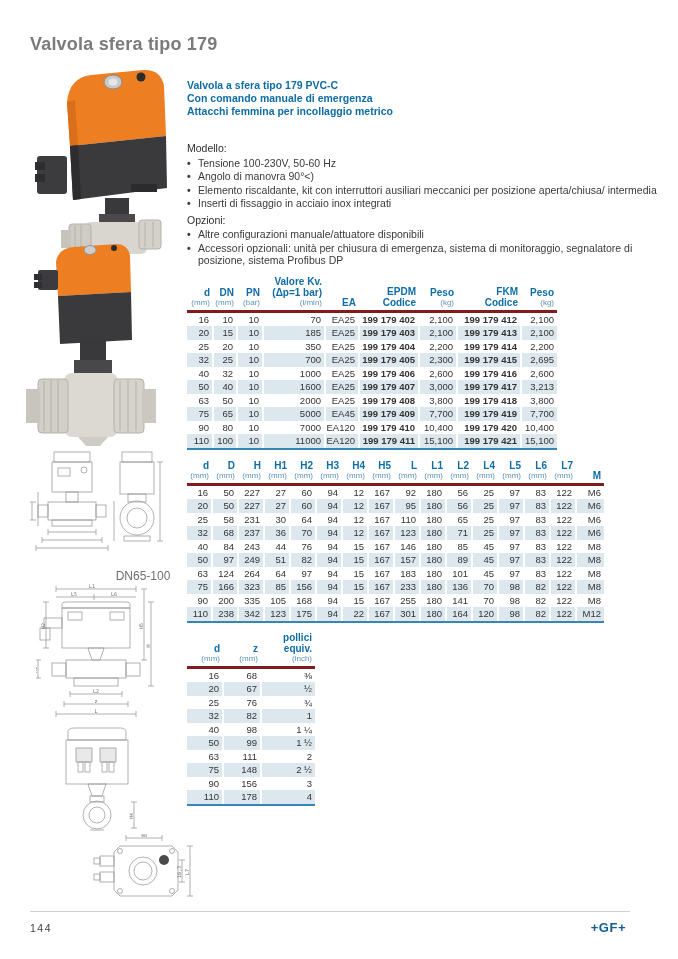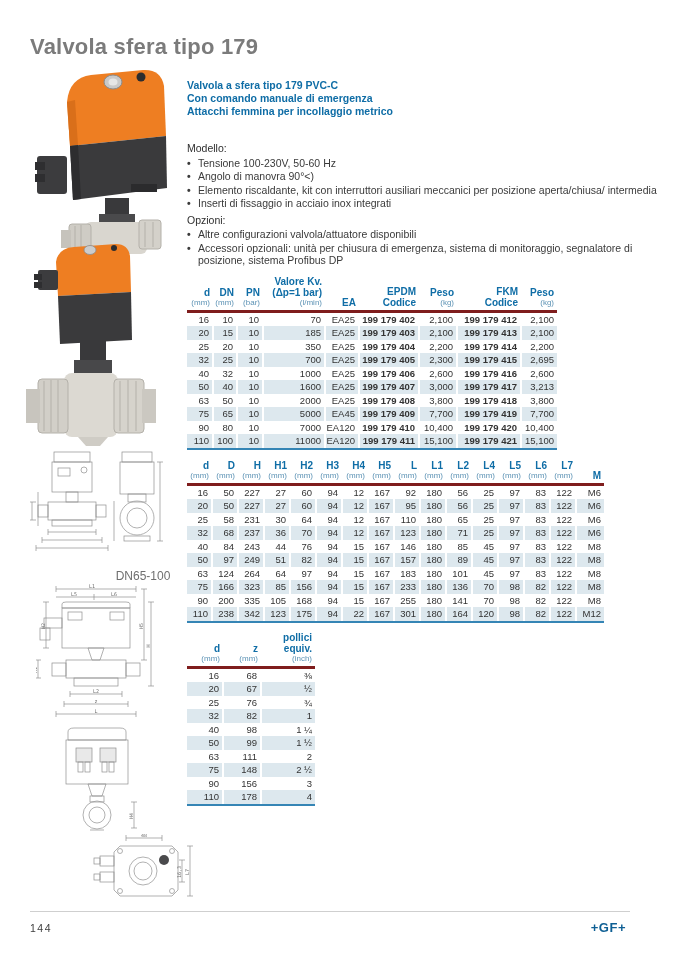--- a/index.html
+++ b/index.html
@@ -1,20 +1,20 @@
 <!DOCTYPE html>
 <html><head>
 <meta charset="utf-8">
 <style>
   * { margin:0; padding:0; box-sizing:border-box; }
   html,body { background:#ffffff; }
   body { font-family:"Liberation Sans", sans-serif; color:#3a3a3a; }
   .page { position:relative; width:678px; height:959px; background:#fff; overflow:hidden; }
 
-  .page-title { position:absolute; left:30px; top:34px; font-size:22px; font-weight:bold; color:#7b7b7b; letter-spacing:0.2px; }
+  .page-title { position:absolute; left:30px; top:34px; font-size:18px; font-weight:bold; color:#7b7b7b; letter-spacing:0.2px; }
 
   .photo { position:absolute; }
   .photo1 { left:33px; top:60px; }
   .photo2 { left:20px; top:240px; }
 
   .prod-heading { position:absolute; left:187px; top:79px; font-size:10.5px; font-weight:bold; color:#0f6da6; line-height:13px; }
 
   .copy { position:absolute; left:187px; top:142px; width:482px; font-size:10.5px; line-height:12.5px; color:#3a3a3a; }
   .sec-label { font-weight:normal; color:#2e2e2e; margin-bottom:2px; }
   .copy ul { list-style:none; margin-bottom:4px; }
@@ -131,21 +131,21 @@
         </li>
         <li>
           <span class="blt">•</span>
           <span class="blt-text">Inserti di fissaggio in acciaio inox integrati</span>
         </li>
       </ul>
     <div class="sec-label">Opzioni:</div>
     <ul>
         <li>
           <span class="blt">•</span>
-          <span class="blt-text">Altre configurazioni valvola/attuatore disponibili</span>
+          <span class="blt-text">Altre configurazioni manuale/attuatore disponibili</span>
         </li>
         <li>
           <span class="blt">•</span>
           <span class="blt-text">Accessori opzionali: unità per chiusura di emergenza, sistema di monitoraggio, segnalatore di posizione, sistema Profibus DP</span>
         </li>
       </ul>
   </div>
 
   <table class="cat" id="tbl-kv">
       <thead>

